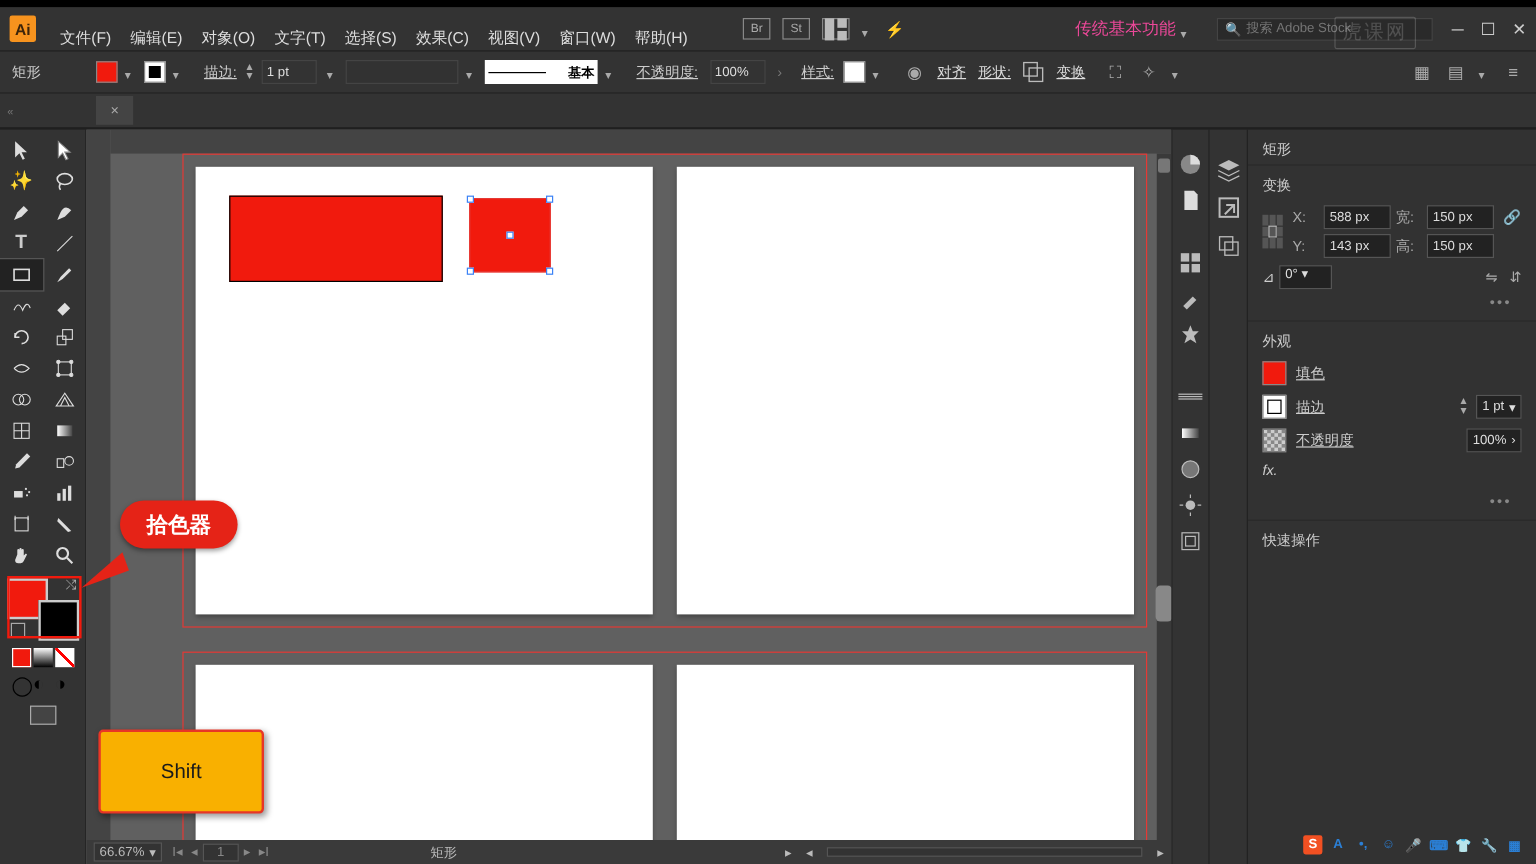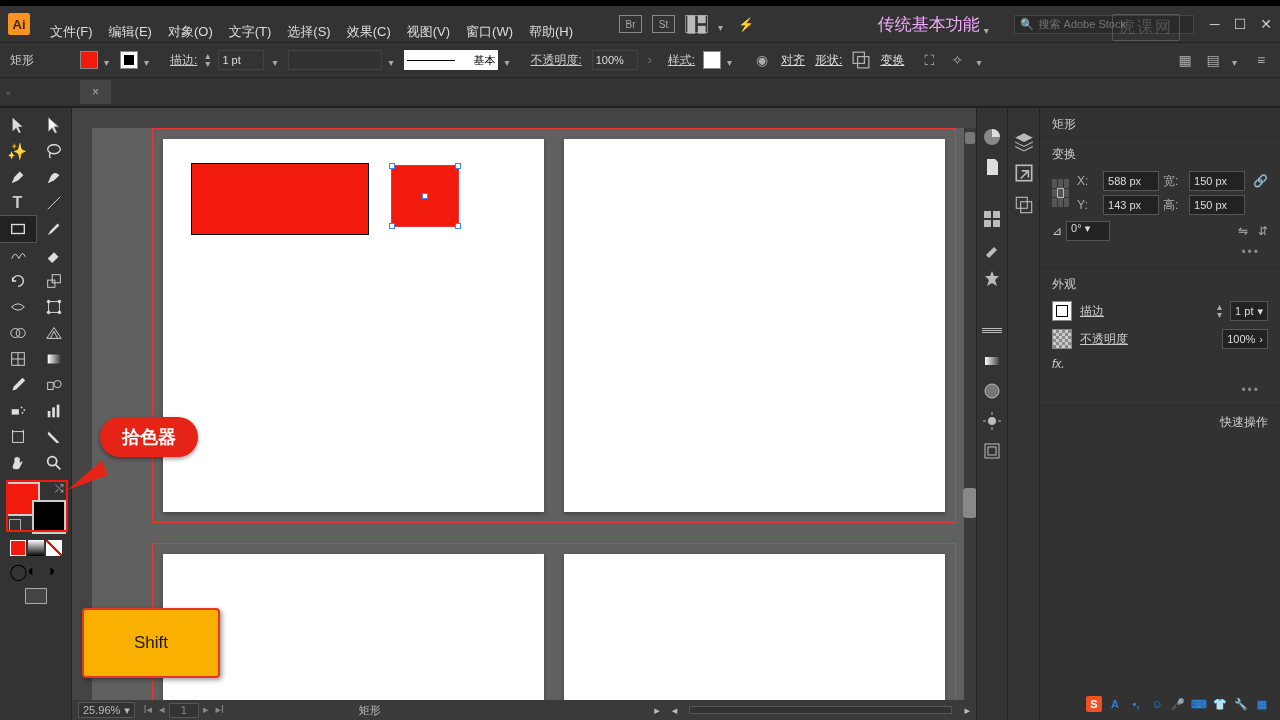--- a/index.html
+++ b/index.html
@@ -4,37 +4,37 @@
 <style>
   * { margin: 0; padding: 0; box-sizing: border-box; font-family: "Microsoft YaHei", sans-serif; }
   body { width: 1280px; height: 720px; background: #1f1f1f; overflow: hidden; position: relative; }
   .top-bar { height: 6px; background: #000; }
   .menu-bar { height: 36px; background: #333; display: flex; align-items: center; padding: 0 8px; color: #ddd; font-size: 13px; }
   .app-icon { width: 22px; height: 22px; background: #f7931e; color: #3c240a; font-weight: bold; display: flex; align-items: center; justify-content: center; font-size: 13px; border-radius: 2px; margin-right: 20px; }
   .menu-item { margin-right: 16px; cursor: pointer; margin-top: 16px; }
   .menu-spacer { flex: 1; }
   .menu-icons { display: flex; gap: 10px; align-items: center; }
   .mi-box { width: 23px; height: 18px; border: 1px solid #888; display: flex; align-items: center; justify-content: center; font-size: 10px; color: #aaa; }
-  .workspace-btn { color: #f0abfc; font-size: 17px; padding: 4px 8px; display: flex; align-items: center; gap: 4px; }
+  .workspace-btn { color: #ec4899; font-size: 14px; padding: 4px 8px; display: flex; align-items: center; gap: 4px; }
   .search-box { background: #2a2a2a; border: 1px solid #444; padding: 2px 6px; display: flex; align-items: center; gap: 4px; color: #888; font-size: 11px; width: 180px; margin-left: 12px; }
   .search-box input { background: transparent; border: none; color: #888; font-size: 11px; width: 130px; outline: none; }
   .win-ctrl { display: flex; gap: 14px; margin-left: 16px; color: #ccc; font-size: 14px; }
 
   .ctrl-bar { height: 36px; background: #333; display: flex; align-items: center; padding: 0 10px; color: #ddd; font-size: 12px; gap: 6px; border-top: 1px solid #222; border-bottom: 1px solid #222;}
   .ctrl-label { width: 40px; color: #ccc; margin-right: 24px;}
   .swatch { width: 18px; height: 18px; border: 1px solid #888; }
   .swatch.red { background: #f11a0d; }
   .swatch.blk-o { background: #fff; position: relative; }
   .swatch.blk-o::after { content:""; position:absolute; inset:3px; background:#000; }
   .swatch.white { background: #fff; }
   .dd { width:10px; height:10px; display:inline-block; }
   .dd::after { content:"▾"; color:#aaa; font-size:10px; }
   .sw-label { margin: 0 2px 0 10px; color:#ccc; text-decoration: underline;}
   .num-field { background:#333; border:1px solid #444; width:46px; height:20px; color:#ddd; font-size:11px; padding:0 3px; margin:0 2px; }
-  .stroke-dd { width: 94px; height:20px; background:#fff; display:flex; align-items:center; justify-content:space-between; padding:0 3px; }
+  .stroke-dd { width: 94px; height:20px; background:#fff; display:flex; align-items:center; justify-content:space-between; padding:0 3px;font-weight:bold; }
   .stroke-line { width:48px; height:1px; background:#000; }
   .stroke-txt { color:#000; font-size:11px; }
   .empty-dd { width: 94px; height:20px; background:#323232; border:1px solid #444; }
   .expand { color:#777; margin-left:2px; cursor:pointer; }
   .ctrl-bar .cluster { display:flex; gap:10px; align-items:center; margin-left:10px;}
   .ctrl-icon { width:18px; height:18px; display:flex; align-items:center; justify-content:center; color:#aaa; font-size:14px; }
 
   .tab-row { height: 28px; background:#333; display: flex; align-items: center; padding-left: 80px; color:#ccc; font-size:13px; }
   .tab { background:#444; padding: 5px 12px; display:flex; align-items:center; gap:8px; }
   .tab .x { color:#aaa; font-size:12px; }
@@ -434,21 +434,21 @@
         <div class="artboard"></div>
         <div class="artboard"></div>
       </div>
     </div>
     <div class="scrollbar-v">
       <div class="sb-thumb" style="top:4px;height:12px;"></div>
       <div class="sb-knob"></div>
     </div>
     <div class="bottom-status">
       <div class="bs-field">
-          <span>25.96%</span> 
+          <span>66.67%</span> 
           <span style="margin-left:4px;">▾</span>
         </div>
       <div class="bs-nav">
         <span>I◂</span>
           <span>◂</span>
         <div class="inp"><span>1</span></div>
         <span>▸</span>
           <span>▸I</span>
       </div>
       <div class="bs-spacer"></div>
@@ -592,38 +592,42 @@
         <div class="ang-dd"><span>0°</span> ▾</div>
         <div style="flex:1"></div>
         <span style="color:#aaa;">⇋</span>
         <span style="color:#aaa;margin-left:6px;">⇵</span>
       </div>
       <div class="sp-dots">•••</div>
     </div>
     <div class="sp-sect">
       <div class="title">外观</div>
       <div class="apr-row">
+        <div class="apr-sw red"></div>
+        <span class="apr-label">填色</span>
+      </div>
+      <div class="apr-row">
         <div class="apr-sw wh"></div>
         <span class="apr-label">描边</span>
         <div style="flex:1"></div>
         <span style="color:#aaa;font-size:10px;line-height:8px;">▴<br>▾</span>
         <div class="apr-dd"><span>1 pt</span> ▾</div>
       </div>
       <div class="apr-row">
         <div class="apr-sw op"></div>
         <span class="apr-label">不透明度</span>
         <div style="flex:1"></div>
         <div class="apr-dd"><span>100%</span> ›</div>
       </div>
       <div class="apr-row">
         <span style="font-style:italic;">fx.</span>
       </div>
       <div class="sp-dots">•••</div>
     </div>
-    <div class="sp-sect" style="border-bottom:none;text-align:right;">
+    <div class="sp-sect" style="border-bottom:none;">
       <div class="title">快速操作</div>
     </div>
   </div>
 </div>
 
 <div class="color-redbox"></div>
 <div class="callout">拾色器</div>
 <div class="key-hint">Shift</div>
 <div class="watermark">虎课网</div>
 <div class="ime-bar">

